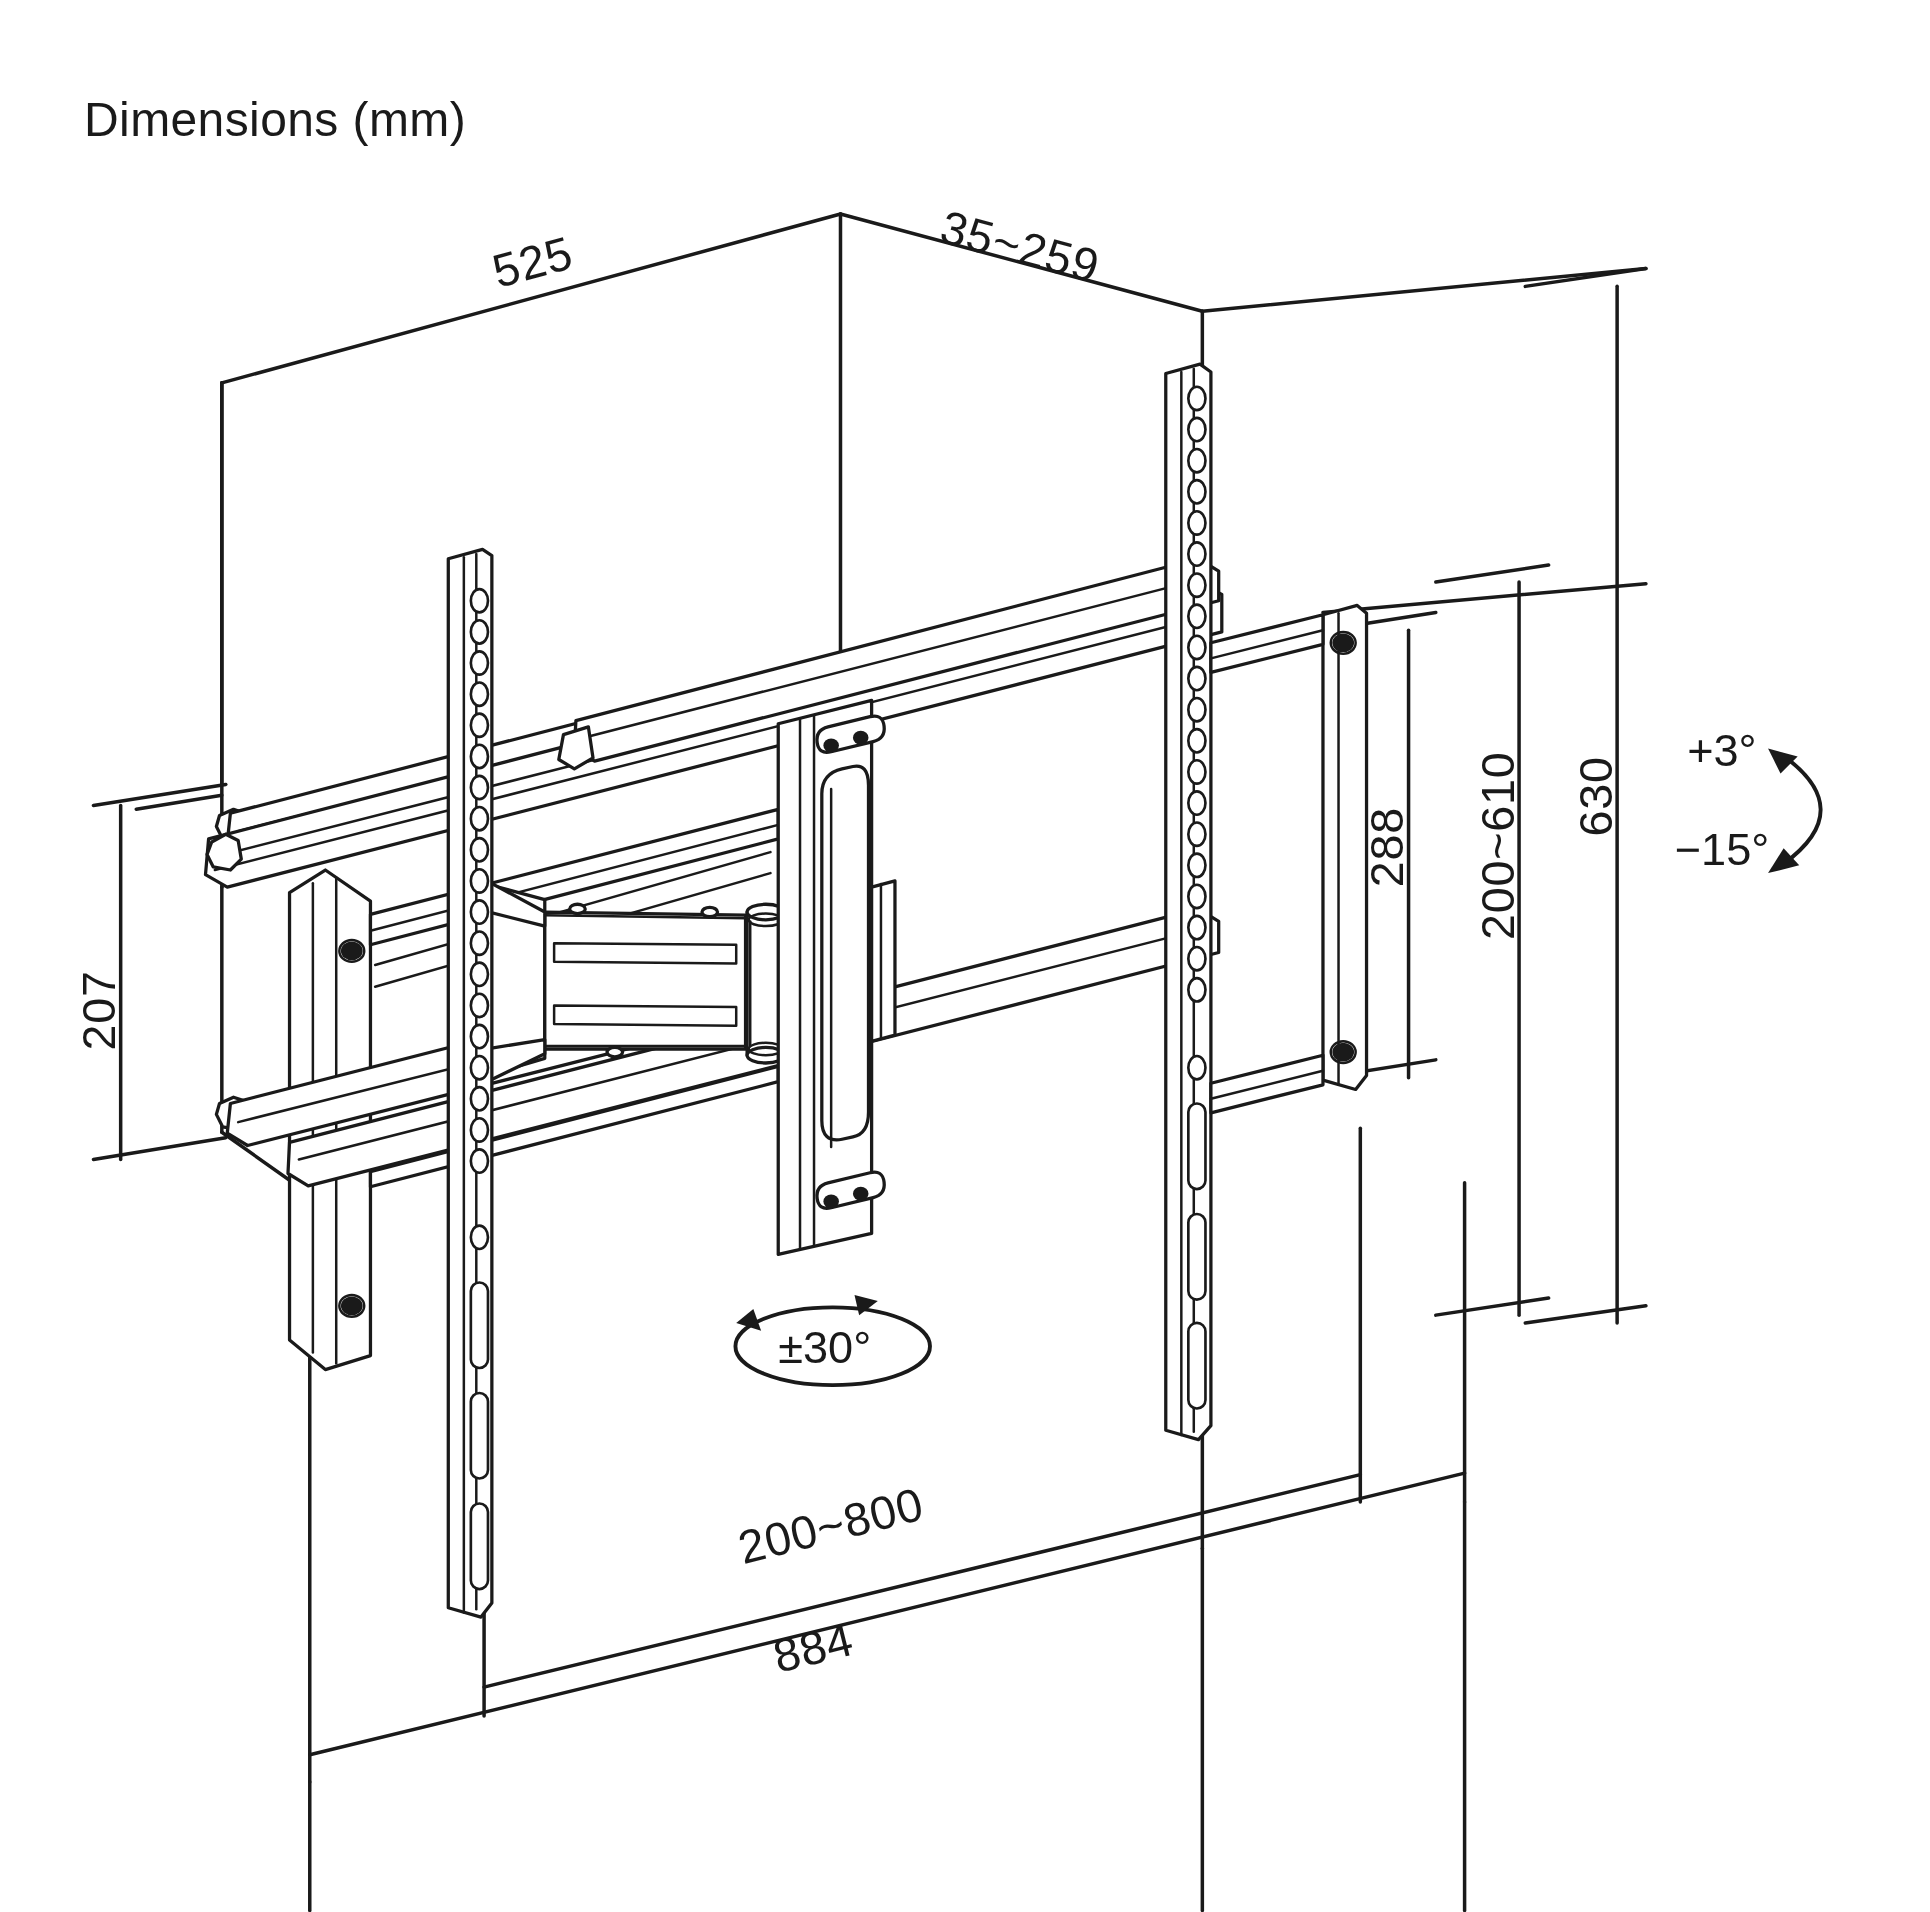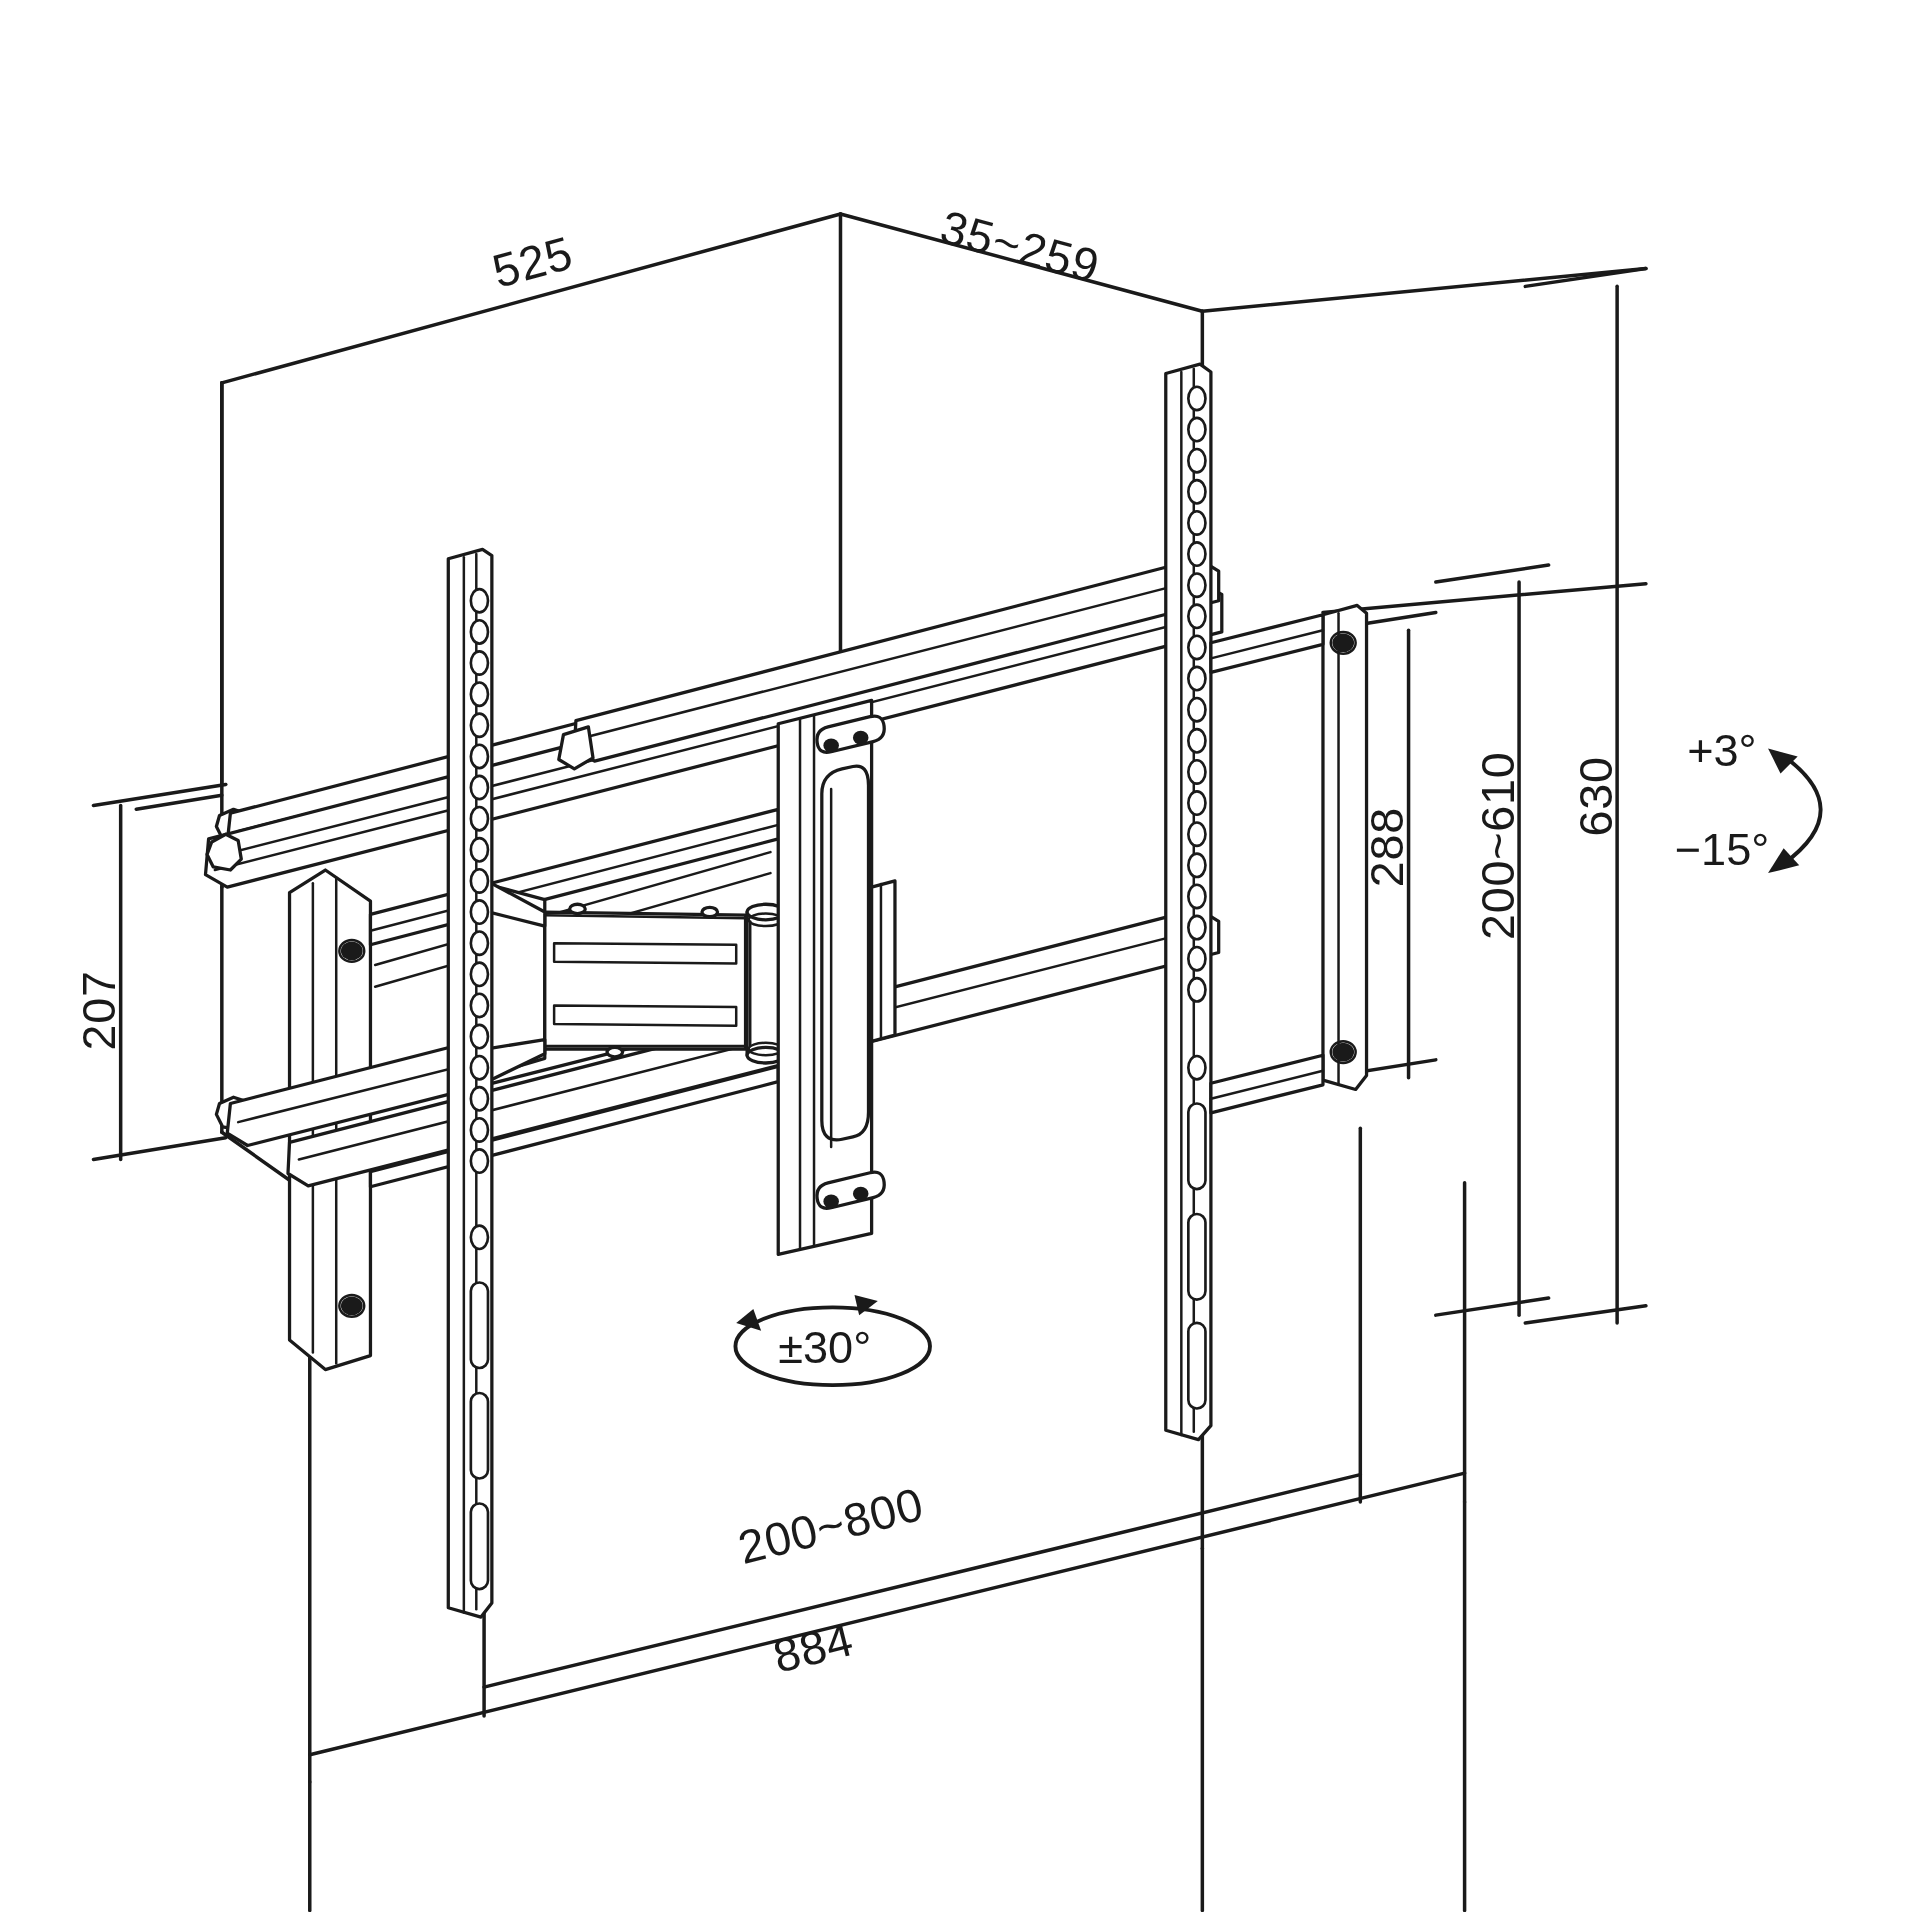--- a/index.html
+++ b/index.html
@@ -80,20 +80,21 @@
   .solidblk {
     fill: #1a1a1a;
     stroke: none;
   }
 </style>
 </head>
 <body>
 
 <div id="stage">
 
+  <div class="title">Dimensions (mm)</div>
 
   <svg viewBox="0 0 2480 2457" xmlns="http://www.w3.org/2000/svg">
 
     <g>
 
       <line class="ln dim" x1="285" y1="492" x2="1080" y2="275"></line>
       <line class="ln ext" x1="285" y1="492" x2="285" y2="1140"></line>
       <line class="ln ext" x1="1080" y1="275" x2="1080" y2="905"></line>
 
       <line class="ln dim" x1="1080" y1="275" x2="1545" y2="400"></line>

